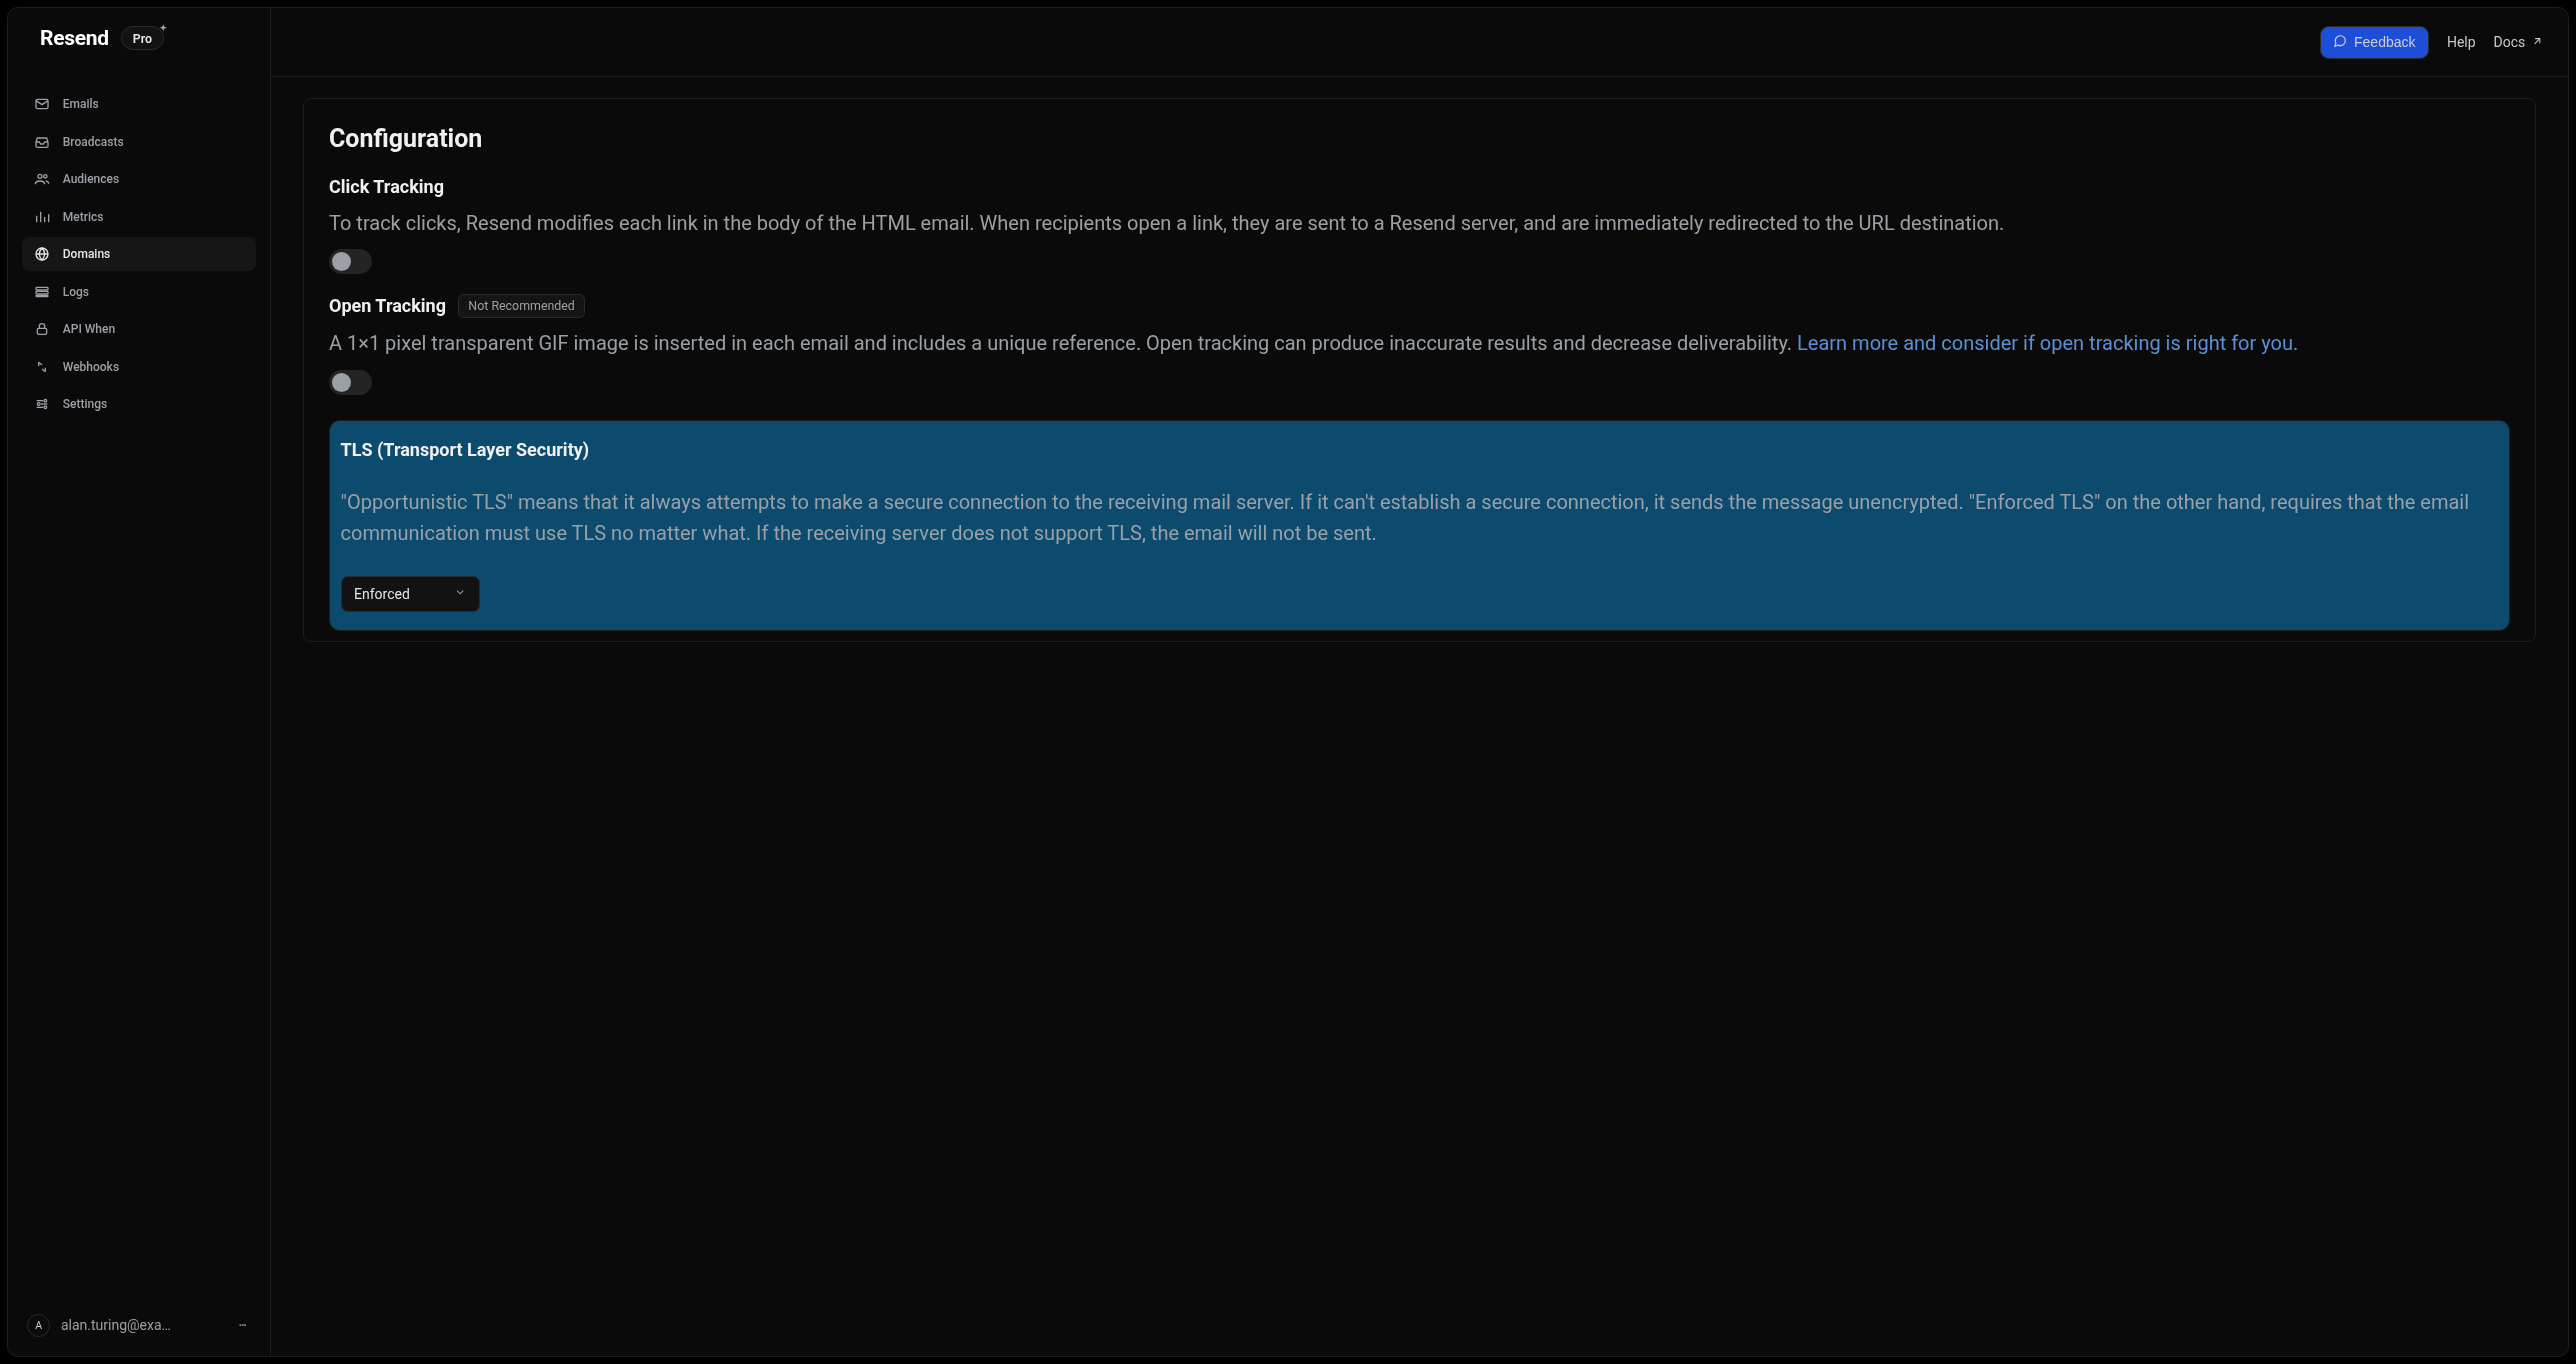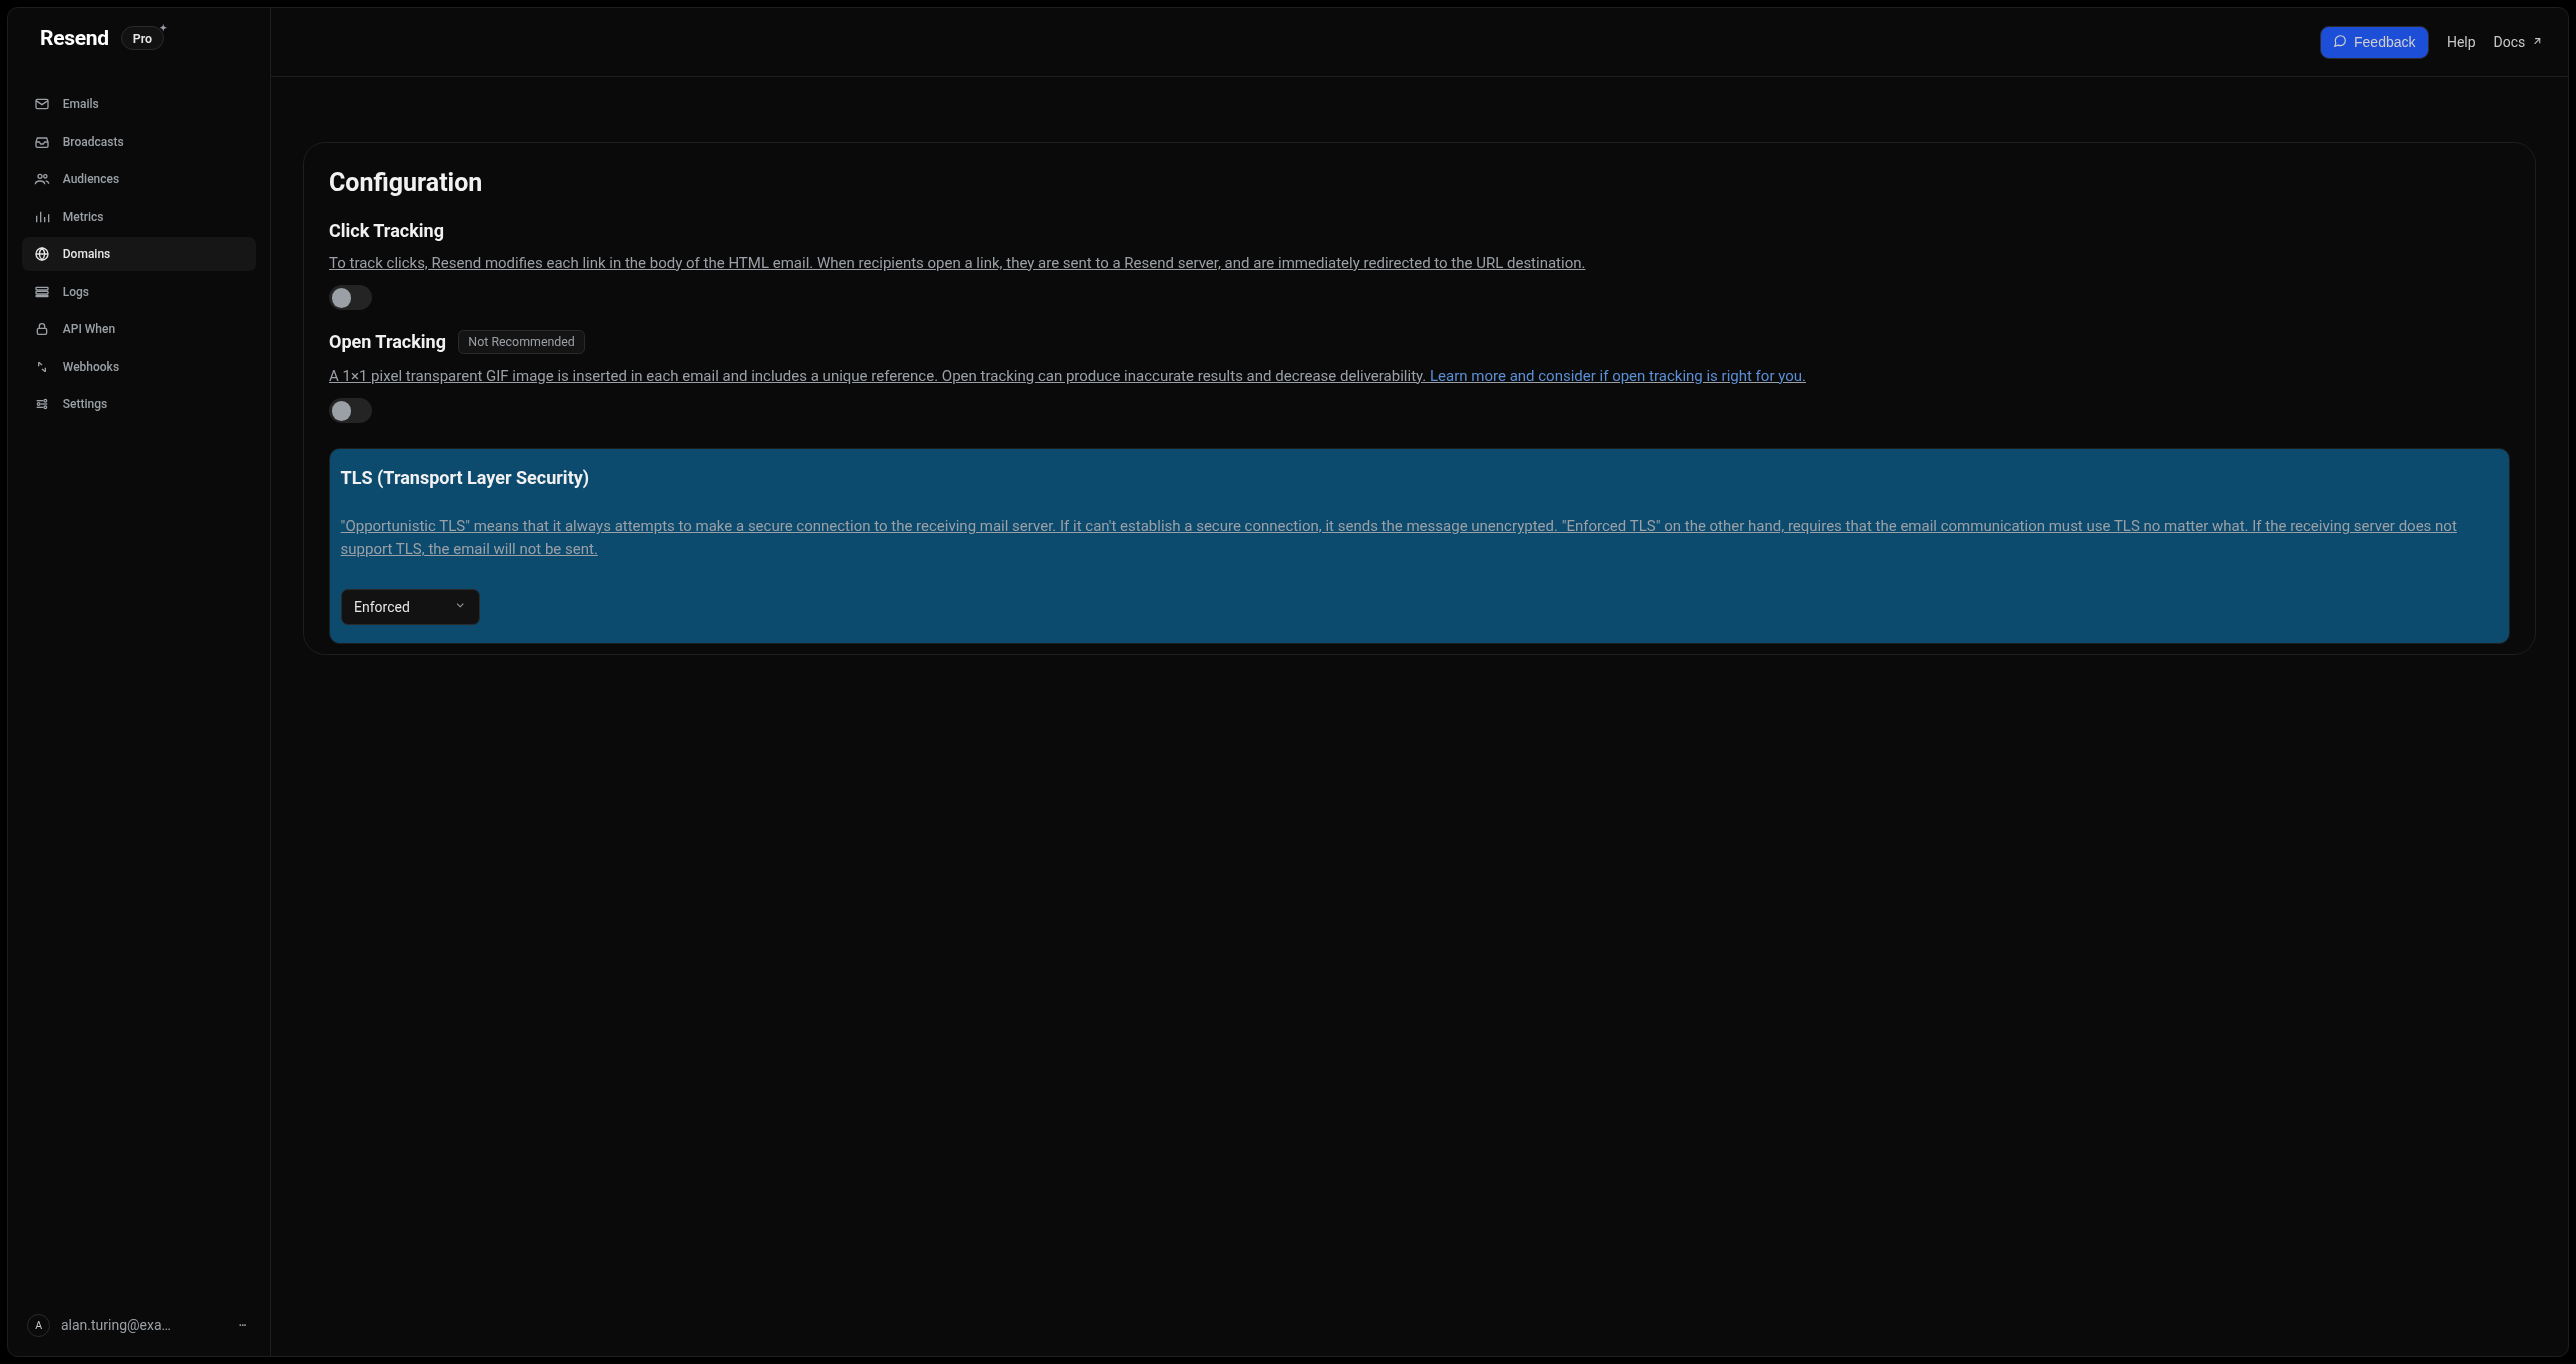--- a/index.html
+++ b/index.html
@@ -169,50 +169,48 @@
   }
   
   .content-scroll::-webkit-scrollbar { width: 9px; }
   .content-scroll::-webkit-scrollbar-track { background: #0a0a0a; }
   .content-scroll::-webkit-scrollbar-thumb { background: #2b2b2b; border-radius: 5.3px; }
   
   .content-scroll { scrollbar-color: #2b2b2b #0a0a0a; scrollbar-width: thin; }
 
   .card {
     border: 0.9px solid #1e1e1e;
-    border-radius: 22px;
+    border-radius: 8px;
     padding: 25px 25px 10.6px 25px;
     background: #0a0a0a;
     display: flex;
     flex-direction: column;
     gap: 19.5px;
-    margin-top: 44px;
   }
   .card-title {
     font-size: 25px;
     font-weight: 700;
     color: #f1f1f1;
     margin-bottom: 3.5px;
   }
   .section { display: flex; flex-direction: column; gap: 10.6px; }
   .section-head { display: flex; align-items: center; gap: 12.4px; }
   .section-title { font-size: 18px; font-weight: 700; color: #f1f1f1; }
   .badge {
     font-size: 12.4px;
     color: #9aa0a6;
     background: #141414;
     border: 0.9px solid #2a2a2a;
     border-radius: 5.3px;
     padding: 3.5px 9px;
   }
   .section-desc {
-    font-size: 15px;
+    font-size: 20px;
     line-height: 1.55;
     color: #9aa0a6;
-    text-decoration: underline;
   }
   .section-desc .link { color: #5b8fd6; cursor: pointer; }
 
   .toggle {
     width: 43px;
     height: 25px;
     border-radius: 12.4px;
     background: #242424;
     position: relative;
     cursor: pointer;

